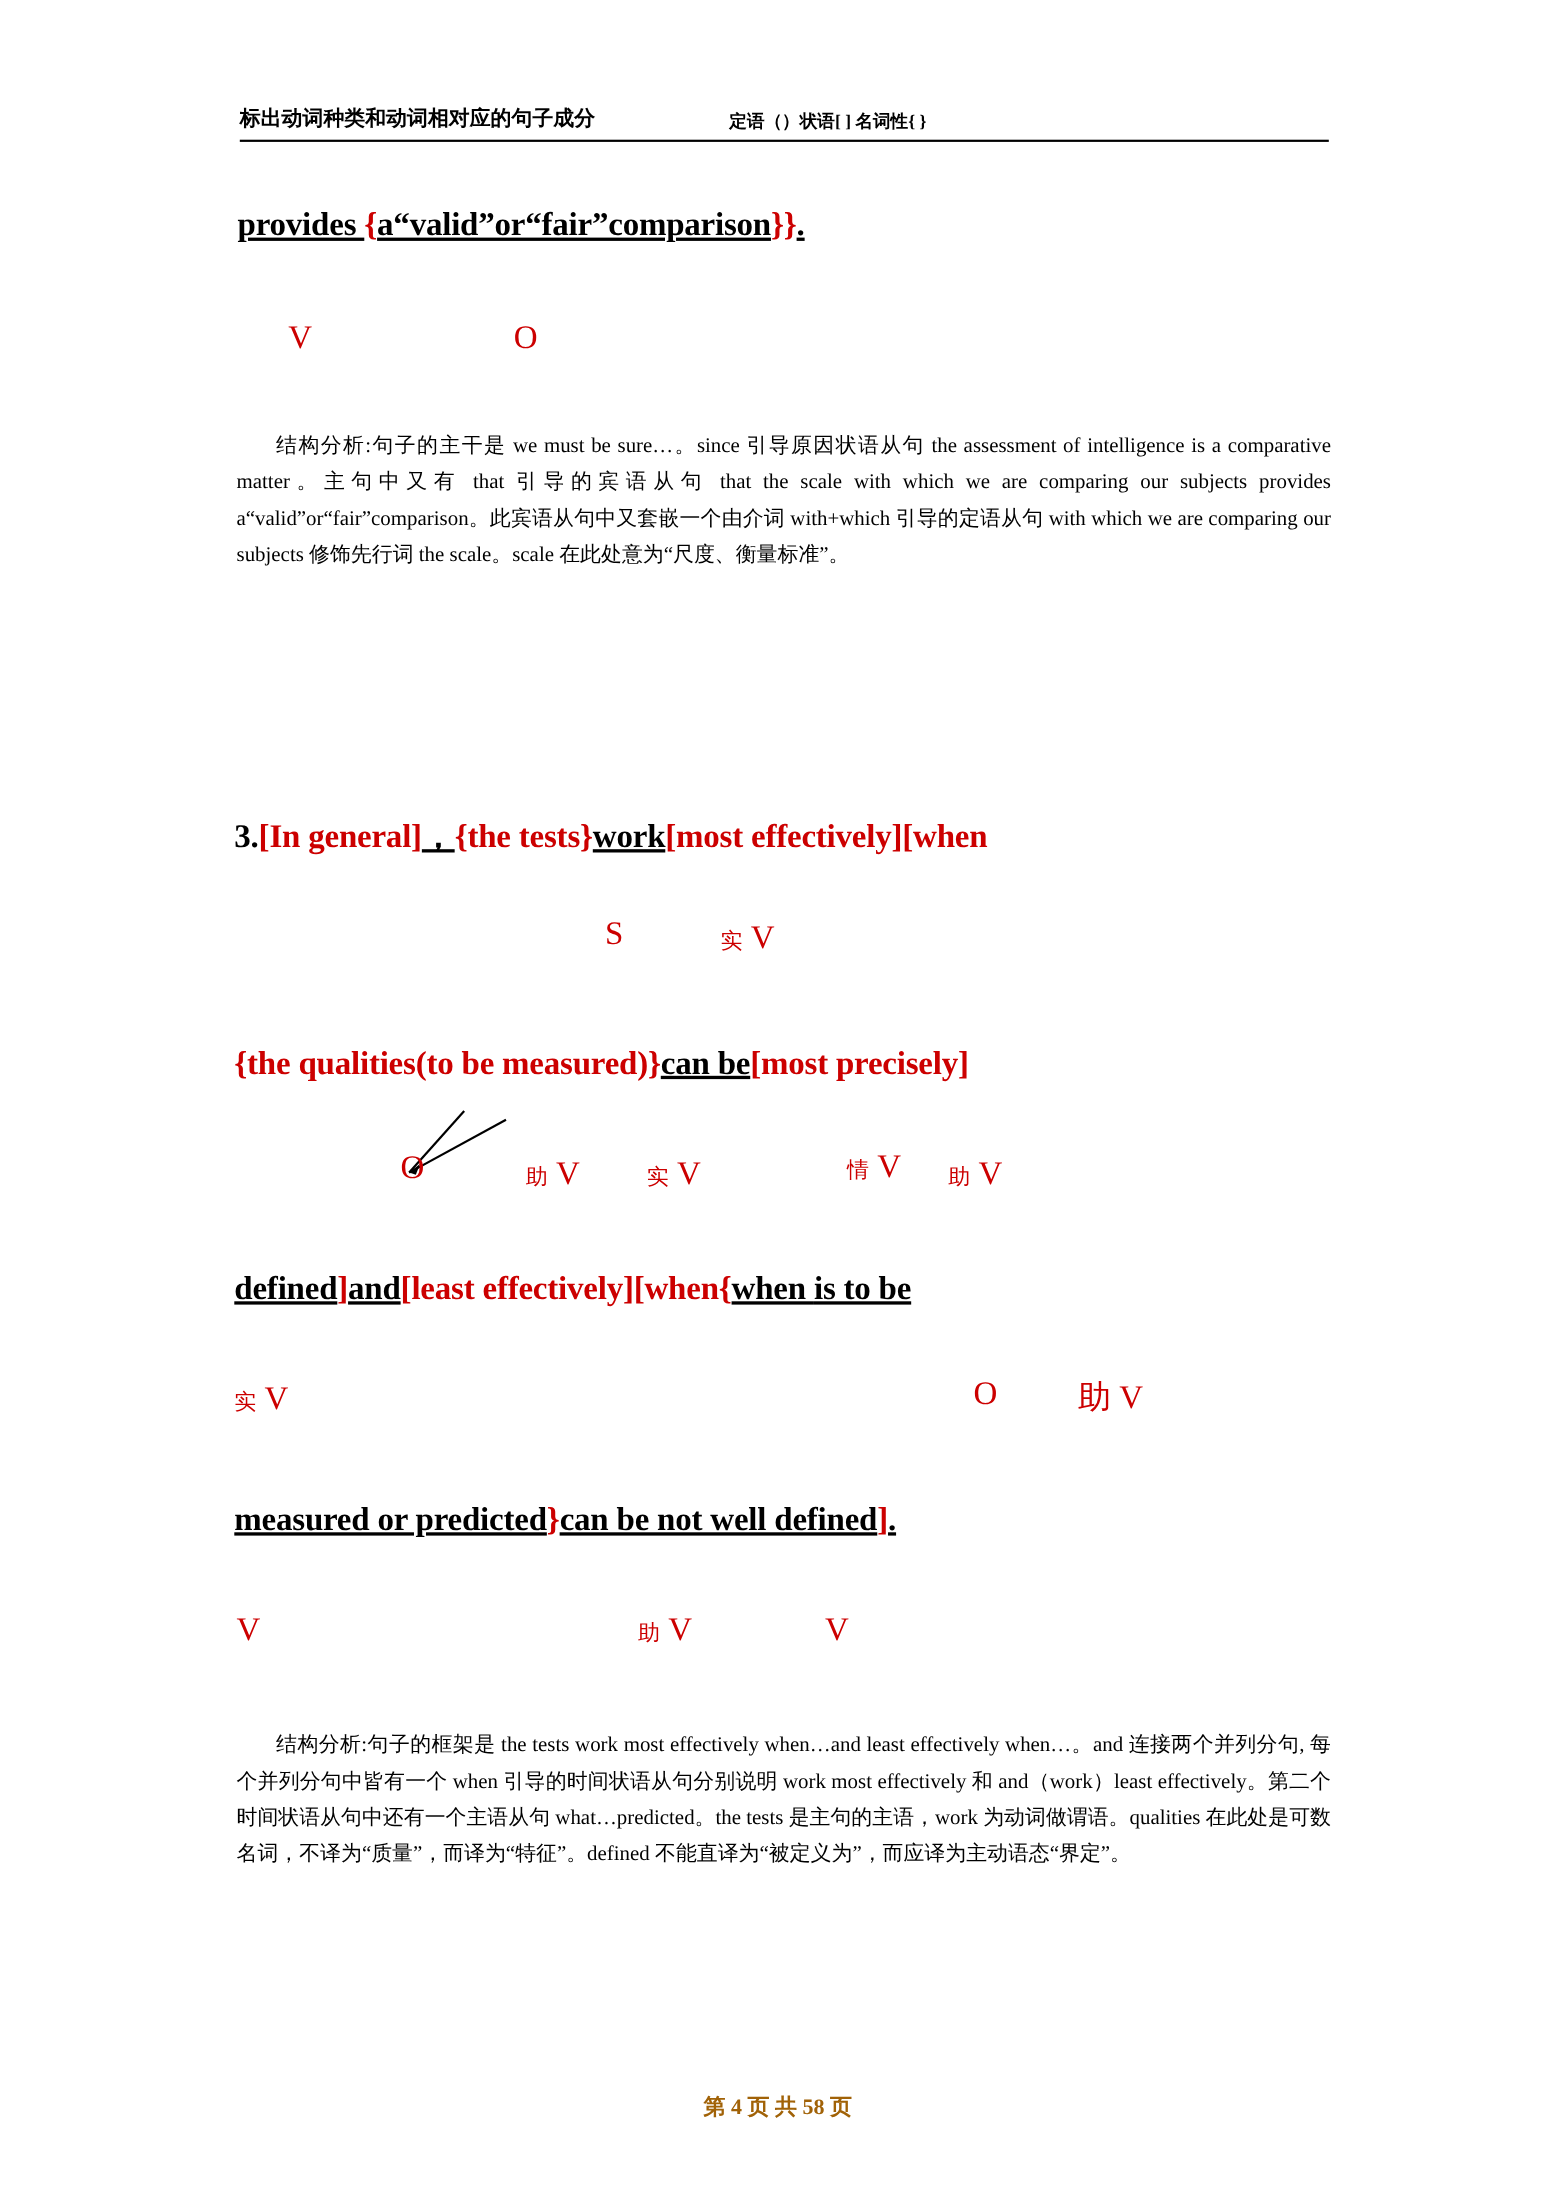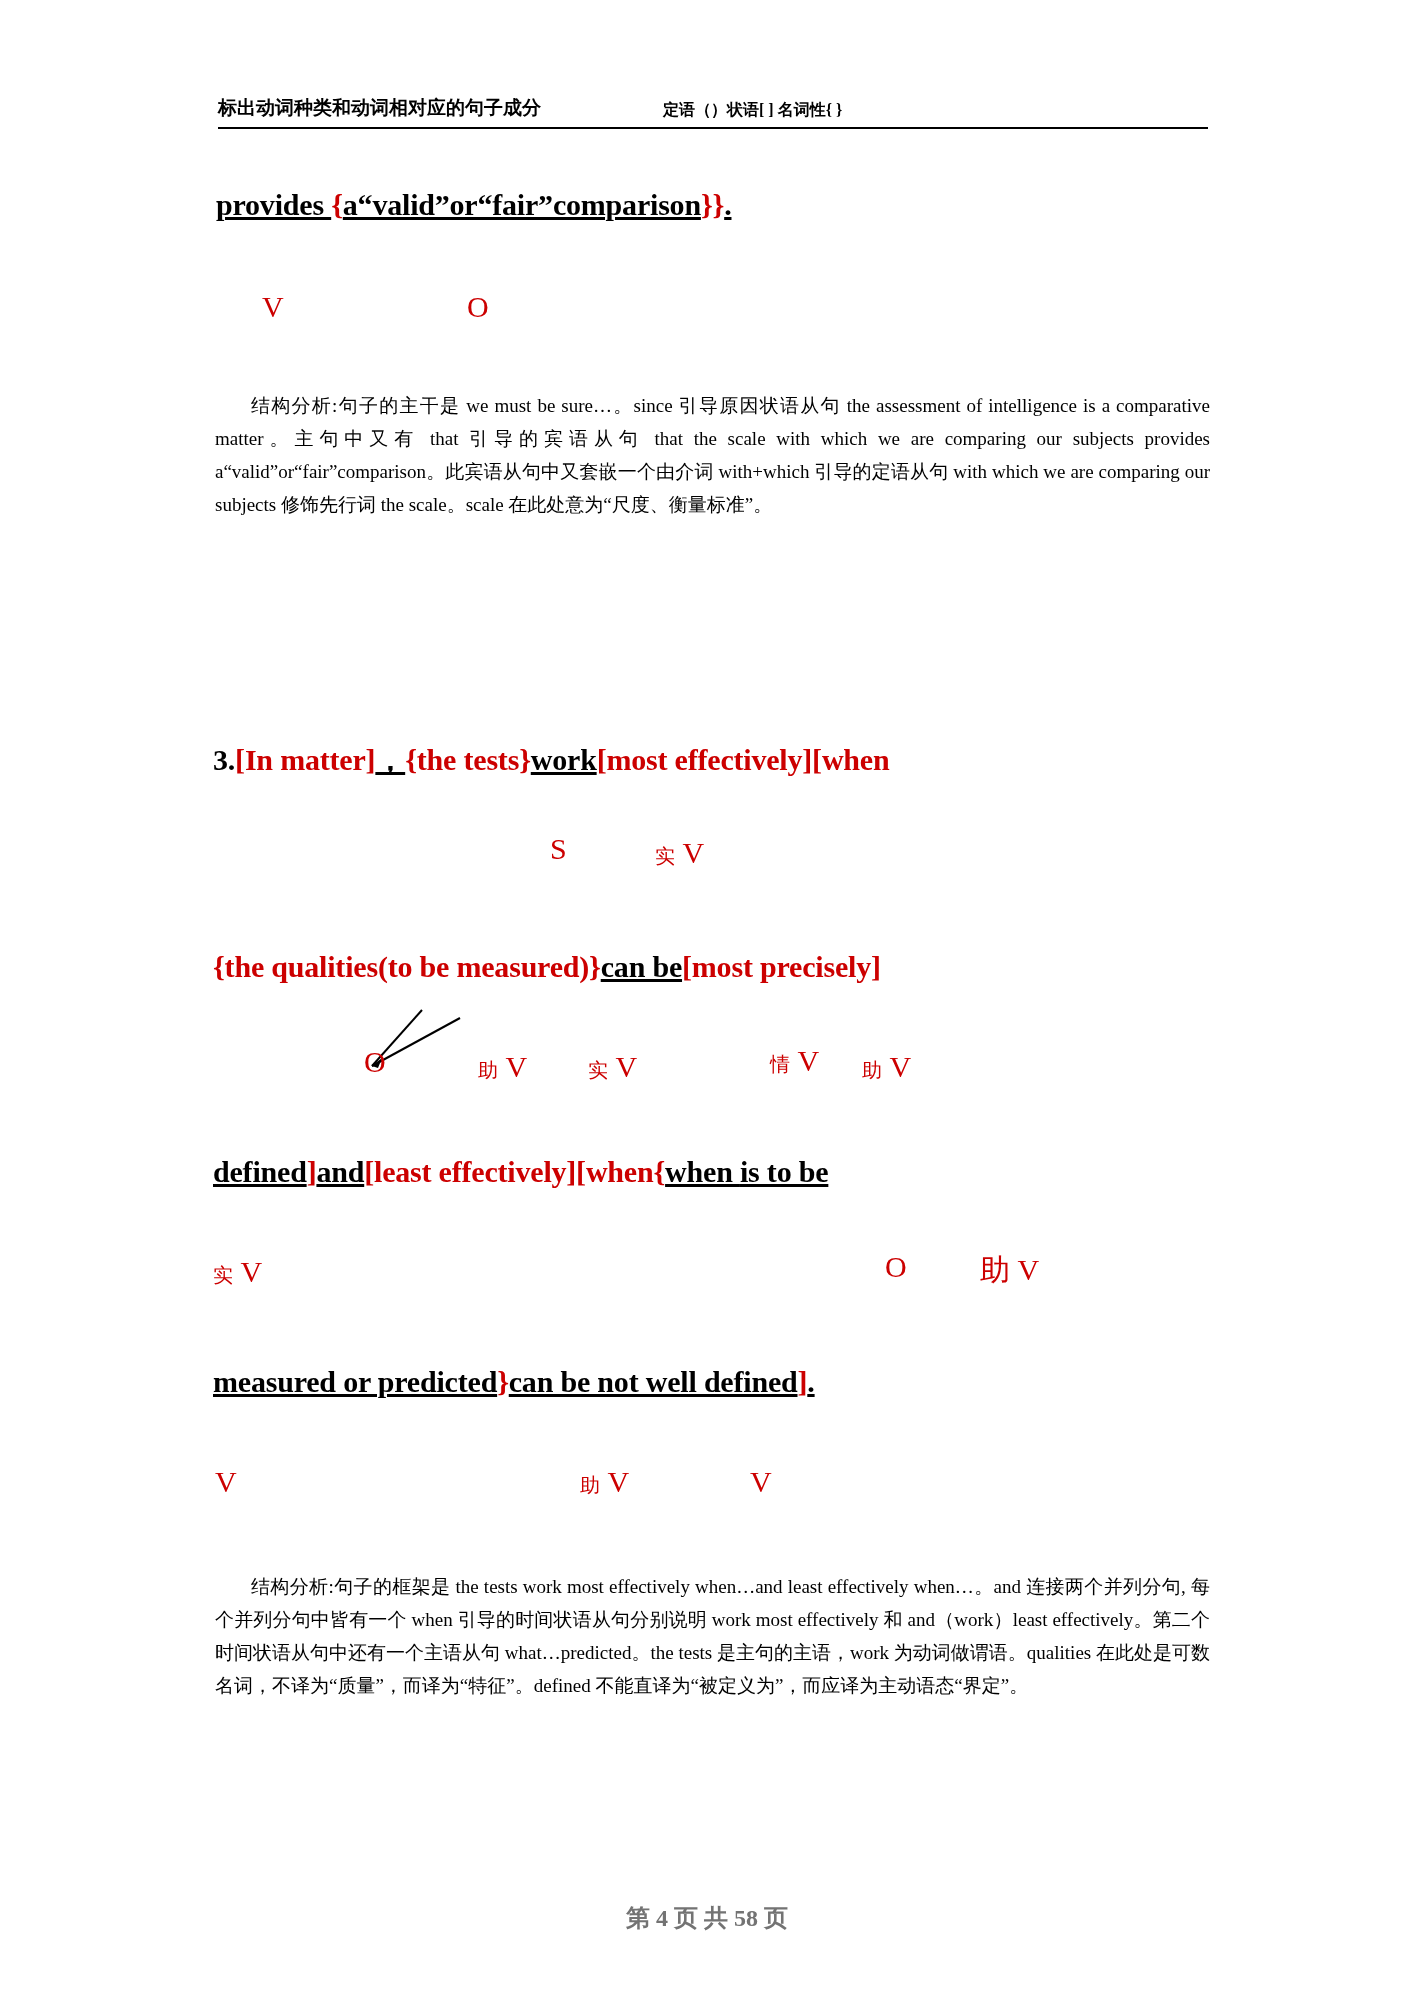--- a/index.html
+++ b/index.html
@@ -91,22 +91,22 @@
     font-weight: bold;
     color: #000000;
   }
 
   .footer {
     position: absolute;
     left: 0;
     top: 1902px;
     width: 1414px;
     text-align: center;
-    font-size: 24px;
-    color: #737373;
+    font-size: 20px;
+    color: #a16207;
     font-family: "Liberation Serif", serif;
   }
   .footer .pg { font-weight: bold; }
 
   svg.arrows {
     position: absolute;
     left: 360px;
     top: 1000px;
     overflow: visible;
   }
@@ -127,21 +127,21 @@
   </div>
 
   <div class="abs tag-row" style="left:262px; top:290px;">V</div>
   <div class="abs tag-row" style="left:467px; top:290px;">O</div>
 
   <div class="abs analysis" style="left:215px; top:389px; width:995px;">
     <span class="lbl">结构分析:</span><span>句子的主干是 we must be sure…。since 引导原因状语从句 the assessment of intelligence is a comparative matter。主句中又有 that 引导的宾语从句 that the scale with which we are comparing our subjects provides a“valid”or“fair”comparison。此宾语从句中又套嵌一个由介词 with+which 引导的定语从句 with which we are comparing our subjects 修饰先行词 the scale。scale 在此处意为“尺度、衡量标准”。</span>
   </div>
 
   <div class="abs main-line" style="left:213px; top:740px;">
-    <span class="item-num">3.</span><span class="red">[In matter]</span><span class="blk">，</span><span class="red">{the tests}</span><span class="blk">work</span><span class="red">[most effectively]</span><span class="red">[when</span>
+    <span class="item-num">3.</span><span class="red">[In general]</span><span class="blk">，</span><span class="red">{the tests}</span><span class="blk">work</span><span class="red">[most effectively]</span><span class="red">[when</span>
   </div>
 
   <div class="abs tag-row" style="left:550px; top:832px;">S</div>
   <div class="abs tag-row" style="left:655px; top:836px;">
     <span class="tag-cn">实</span>
     <span>V</span>
   </div>
 
   <div class="abs main-line" style="left:213px; top:950px;text-align:center;">
     <span class="red">{the qualities</span><span class="red">(to be measured)</span><span class="red">}</span><span class="blk">can be</span><span class="red">[most precisely]</span>

